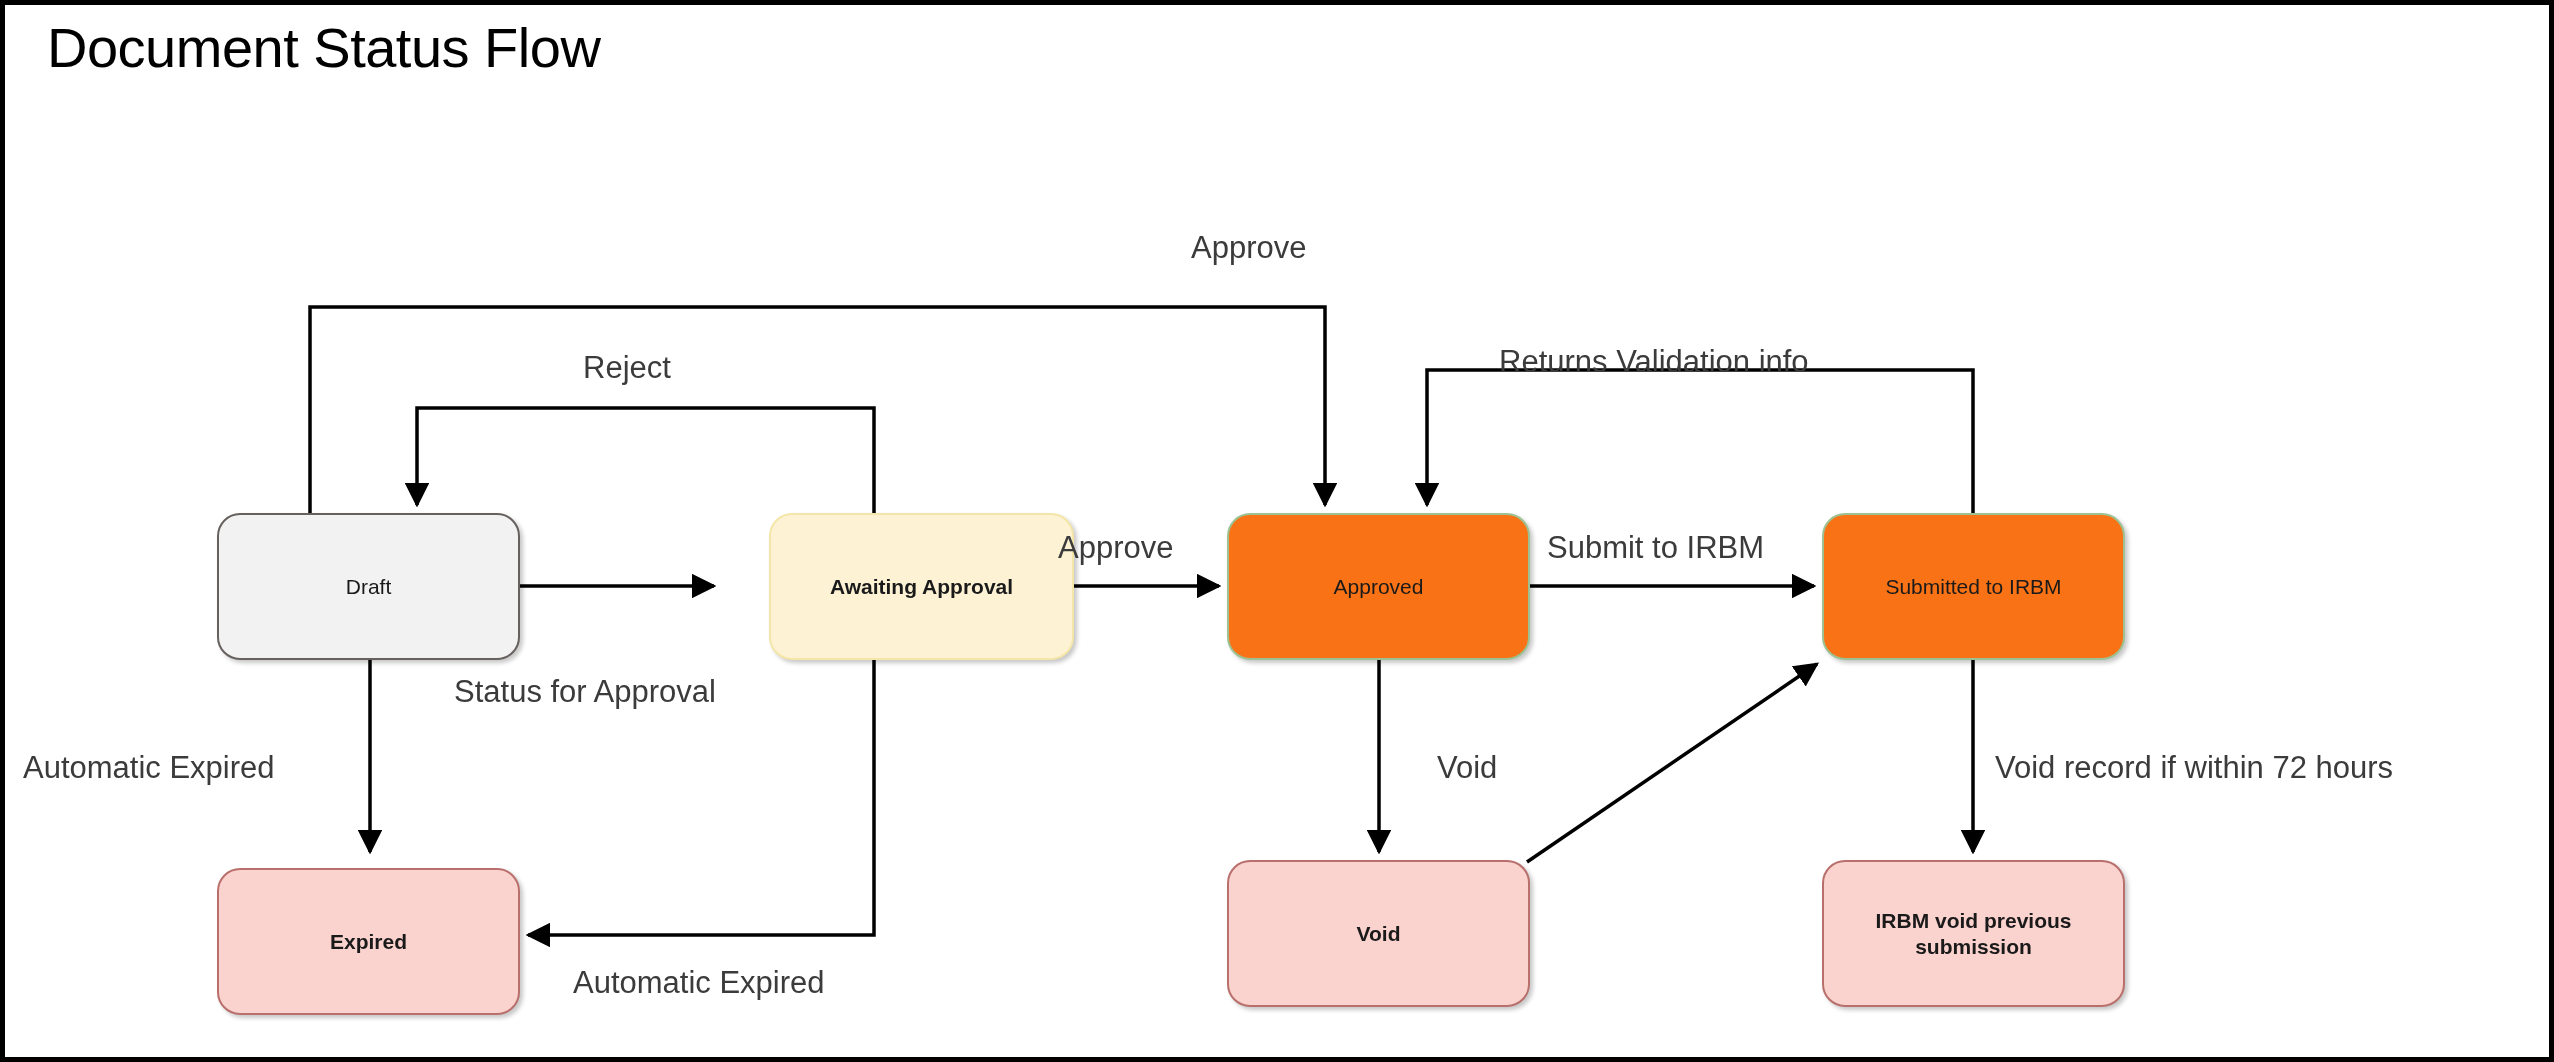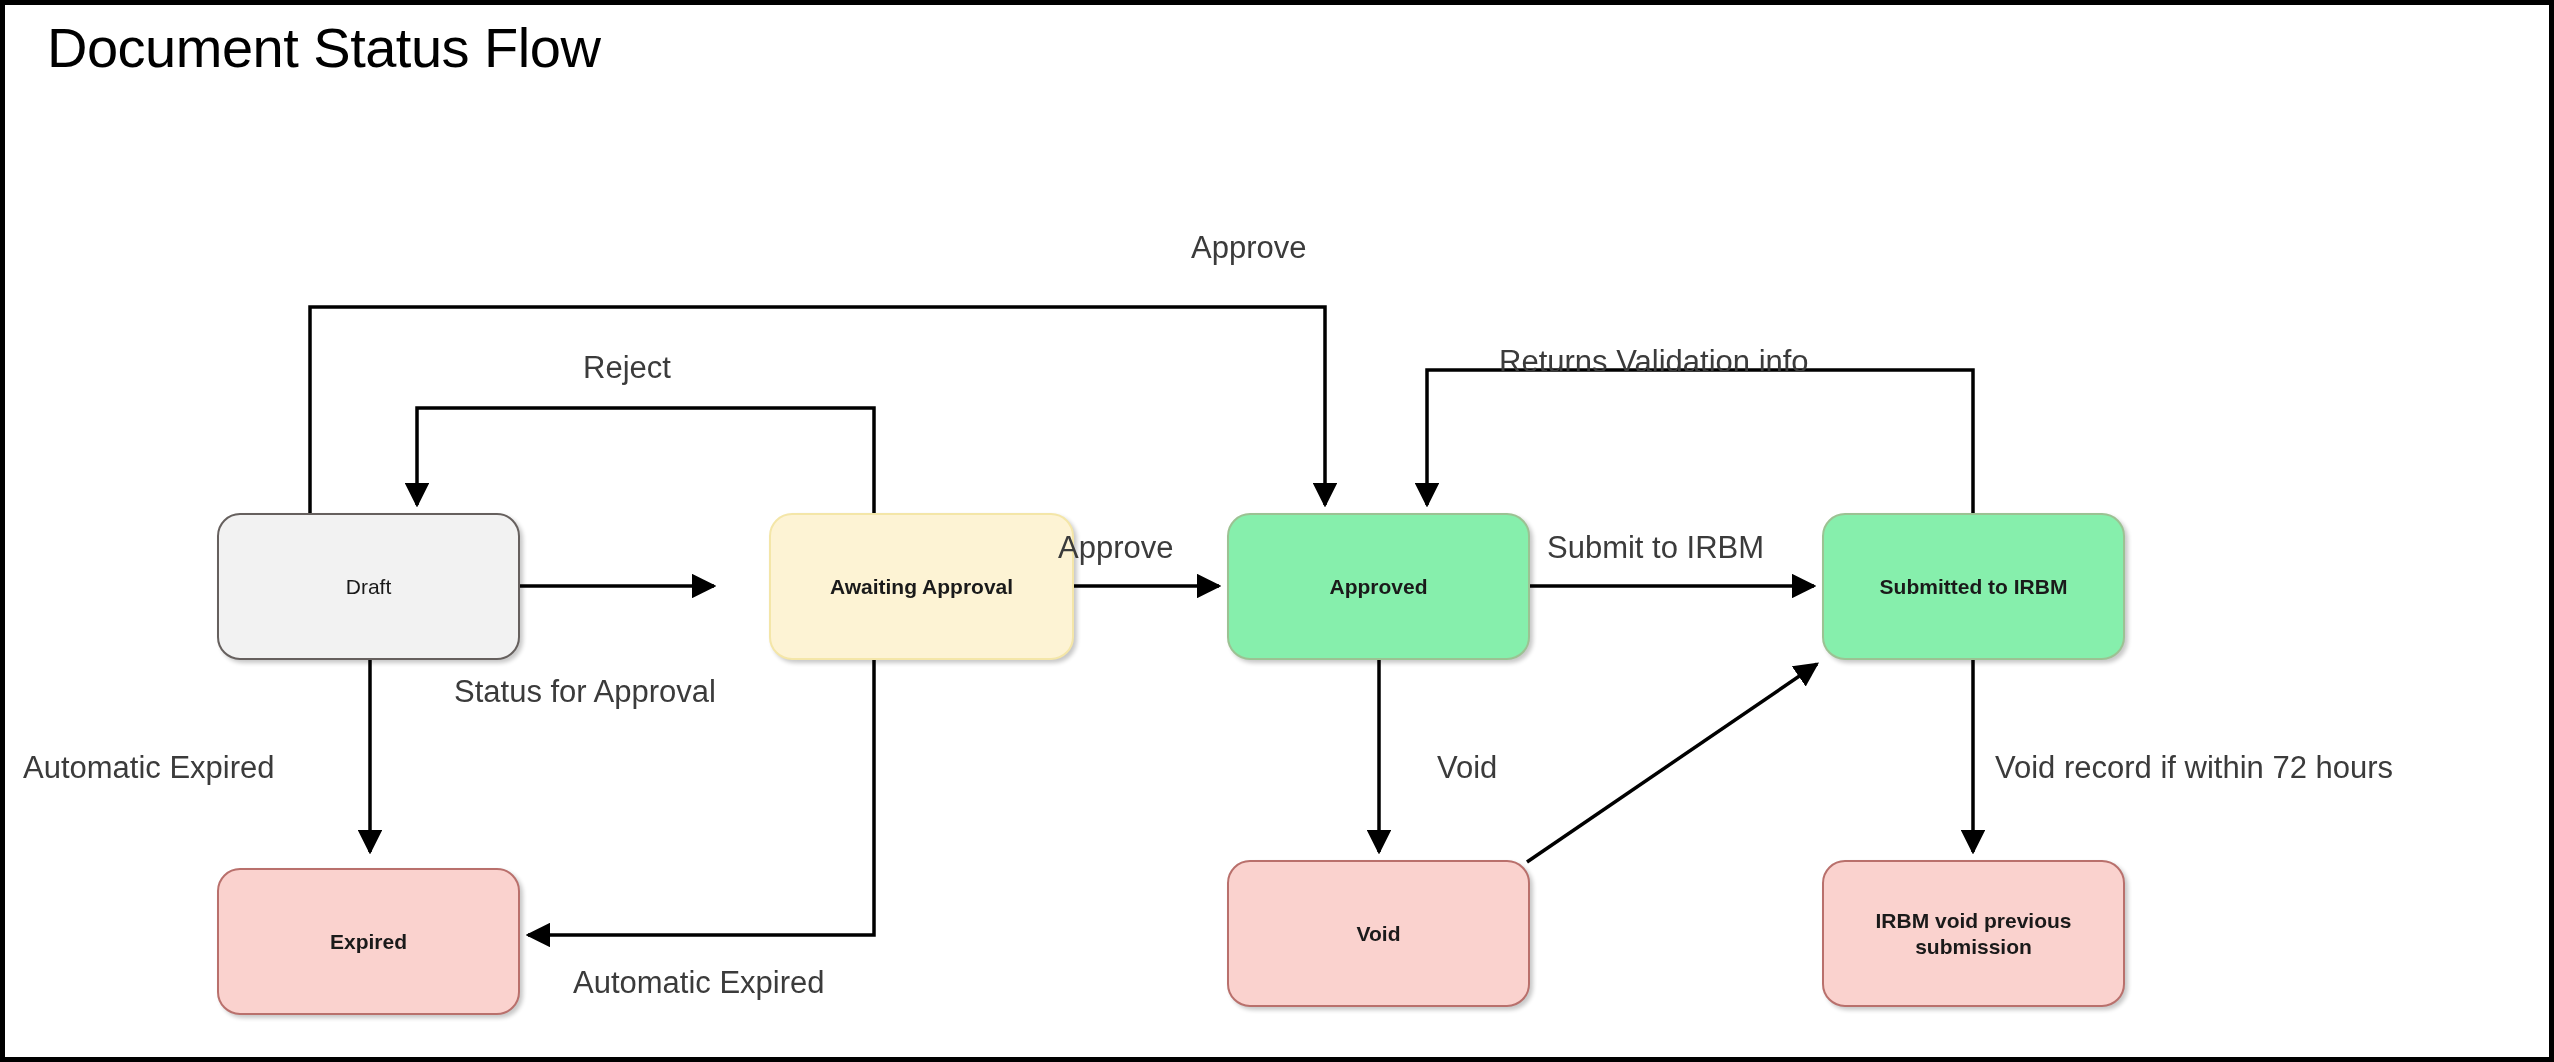--- a/index.html
+++ b/index.html
@@ -45,21 +45,21 @@
     align-items: center;
     justify-content: center;
     text-align: center;
     font-size: 21px;
     line-height: 1.22;
     color: #1a1a1a;
     box-shadow: 3px 3px 4px rgba(0,0,0,0.22);
   }
   .node.gray   { background: #f2f2f2; border: 2px solid #66605e; }
   .node.yellow { background: #fdf3d4; border: 2px solid #f4e6a8; font-weight: bold; }
-  .node.green  { background: #86efac; border: 2px solid #9cc293; font-weight: bold; }
+  .node.green  { background: #f97316; border: 2px solid #9cc293; font-weight: normal; }
   .node.red    { background: #fad2ce; border: 2px solid #b9706c; font-weight: bold; }
   .node.plain  { font-weight: normal; }
   .node-label { padding: 0 10px; }
   .edge-label {
     position: absolute;
     font-size: 31px;
     color: #3b3b3b;
     white-space: nowrap;
     background: transparent;
   }

